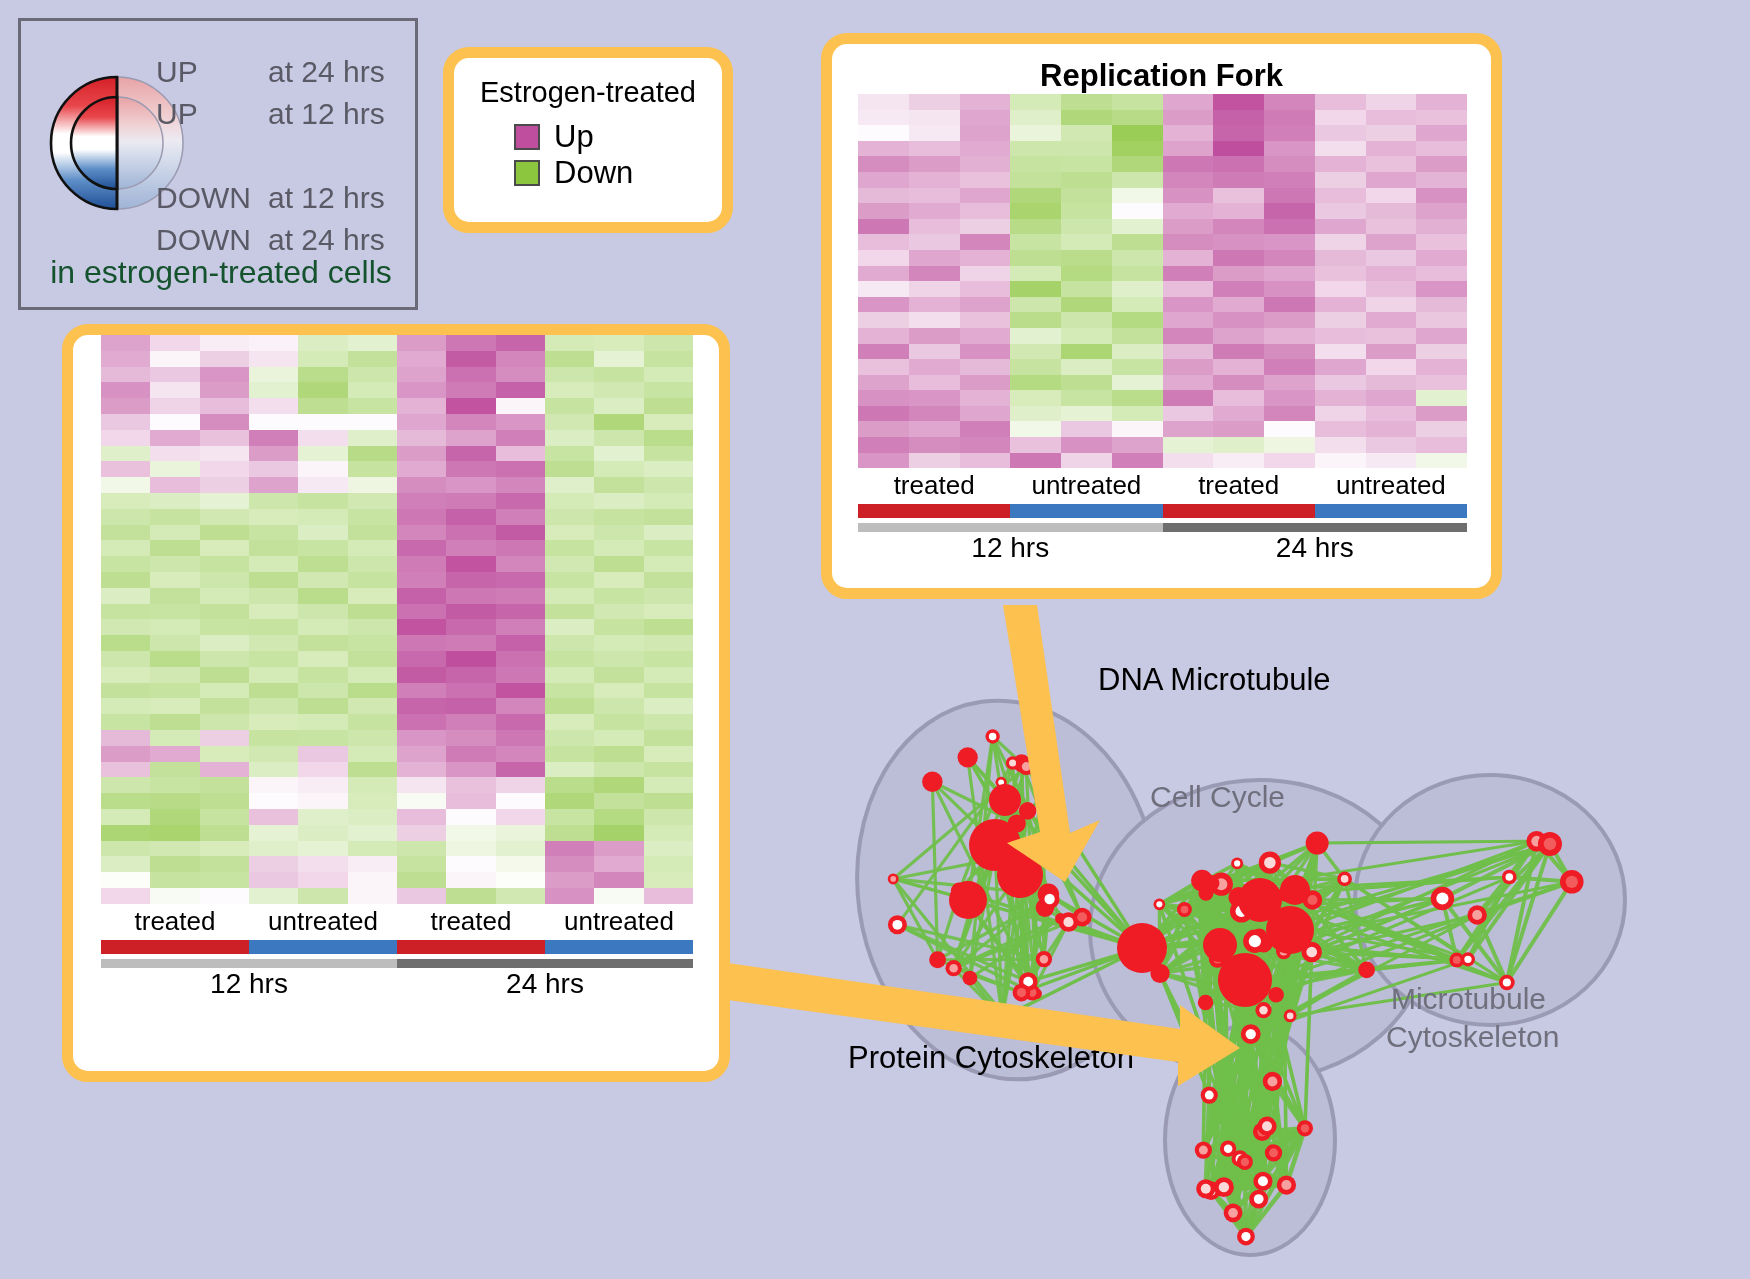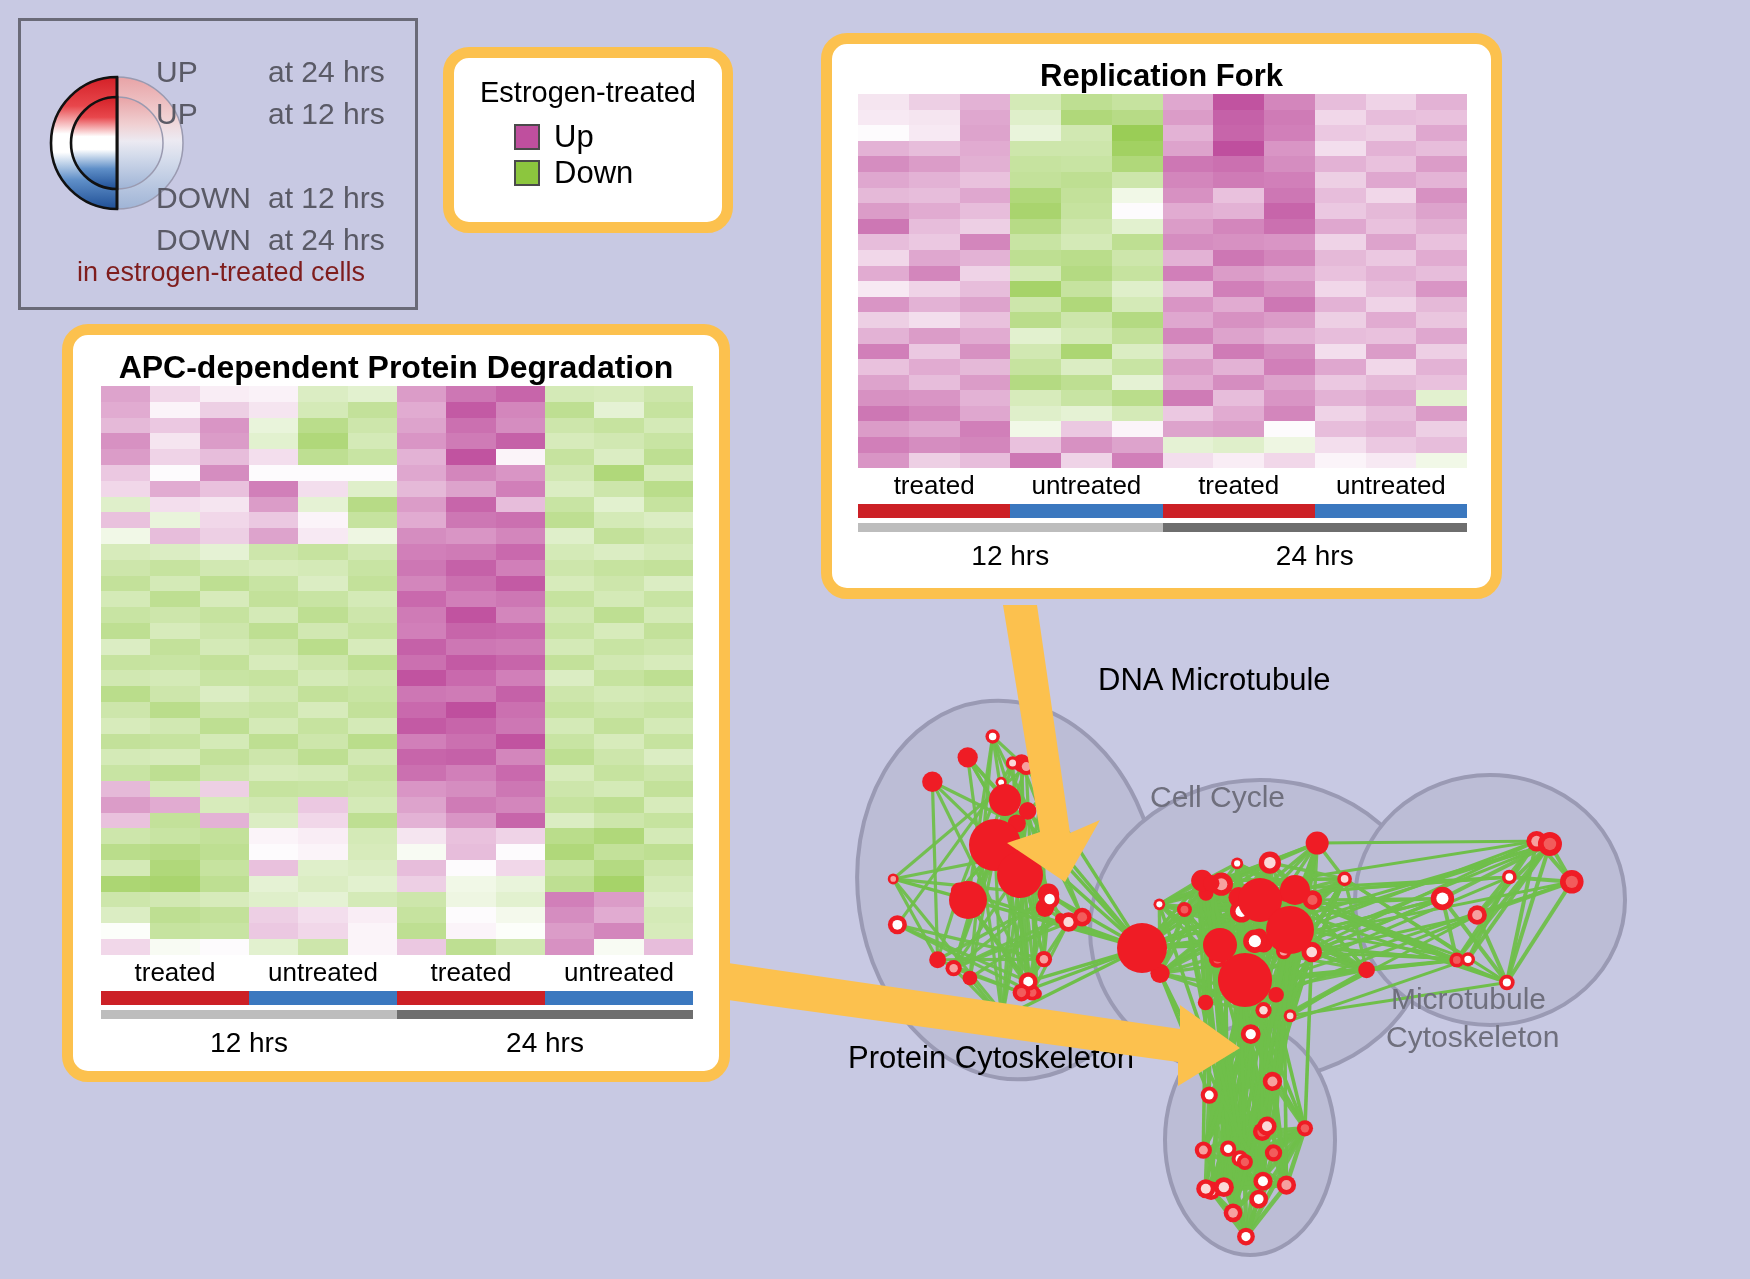--- a/index.html
+++ b/index.html
@@ -17,21 +17,21 @@
     position:absolute;left:18px;top:18px;width:400px;height:292px;
     background:#c8c9e3;border:3px solid #6a6a78;box-sizing:border-box;
   }
   #color-key .ring-wrap{position:absolute;left:26px;top:22px;width:140px;height:220px;}
   #color-key .rows{position:absolute;left:135px;top:30px;}
   .keyrow{height:42px;display:flex;align-items:center;}
   .keyrow .lbl{color:#5a5a66;font-size:30px;width:112px;}
   .keyrow .tm{color:#5a5a66;font-size:30px;}
   #color-key .caption{
     position:absolute;left:0;top:232px;width:400px;text-align:center;
-    color:#7f1d1d;font-size:27px;line-height:38px;
+    color:#14532d;font-size:32px;line-height:38px;
   }
 
   
   .opanel{
     position:absolute;background:#ffffff;
     border:11px solid #fcc14e;border-radius:26px;box-sizing:border-box;
   }
   #legend-panel{left:443px;top:47px;width:290px;height:186px;}
   #legend-panel .lgtitle{
     text-align:center;font-size:29px;color:#000;line-height:37px;
@@ -50,21 +50,21 @@
 
   .hm{display:grid;width:100%;}
   .hm div{width:100%;}
 
   
   .axis{width:100%;}
   .axis .names{display:grid;grid-template-columns:repeat(4,1fr);}
   .axis .names span{text-align:center;font-size:26px;color:#000;line-height:34px;}
   .axis .cbar{display:grid;grid-template-columns:repeat(4,1fr);height:14px;margin-top:2px;}
   .axis .tbar{display:grid;grid-template-columns:repeat(2,1fr);height:9px;margin-top:5px;}
-  .axis .times{display:grid;grid-template-columns:repeat(2,1fr);margin-top:8px;}
+  .axis .times{display:grid;grid-template-columns:repeat(2,1fr);margin-top:0;}
   .axis .times span{text-align:center;font-size:28px;color:#000;}
 
   
   #network{position:absolute;left:790px;top:600px;width:960px;height:679px;}
   .netlabel{position:absolute;font-size:0;}
   .netlabel span{font-size:30px;}
   #lbl-dna{left:308px;top:62px;}
   #lbl-dna span{color:#000;font-size:31px;}
   #lbl-cc{left:360px;top:180px;}
   #lbl-cc span{color:#6f6f7d;font-size:30px;}
@@ -456,21 +456,20 @@
         </div>
         <div class="times">
           <span>12 hrs</span>
           <span>24 hrs</span>
         </div>
       </div>
     </div>
   </div>
 
   <div id="apc-panel" class="opanel">
-    <div class="ptitle">APC-dependent Protein Degradation</div>
     <div style="padding:0 26px 0 28px;">
       <div class="hm" id="hm-apc" style="grid-template-columns: repeat(12, 1fr); grid-auto-rows: 15.8px;">
           <div style="background: rgb(221, 163, 204);"></div>
           <div style="background: rgb(241, 215, 233);"></div>
           <div style="background: rgb(249, 237, 245);"></div>
           <div style="background: rgb(250, 242, 248);"></div>
           <div style="background: rgb(219, 237, 195);"></div>
           <div style="background: rgb(226, 241, 207);"></div>
           <div style="background: rgb(219, 156, 200);"></div>
           <div style="background: rgb(205, 119, 180);"></div>

